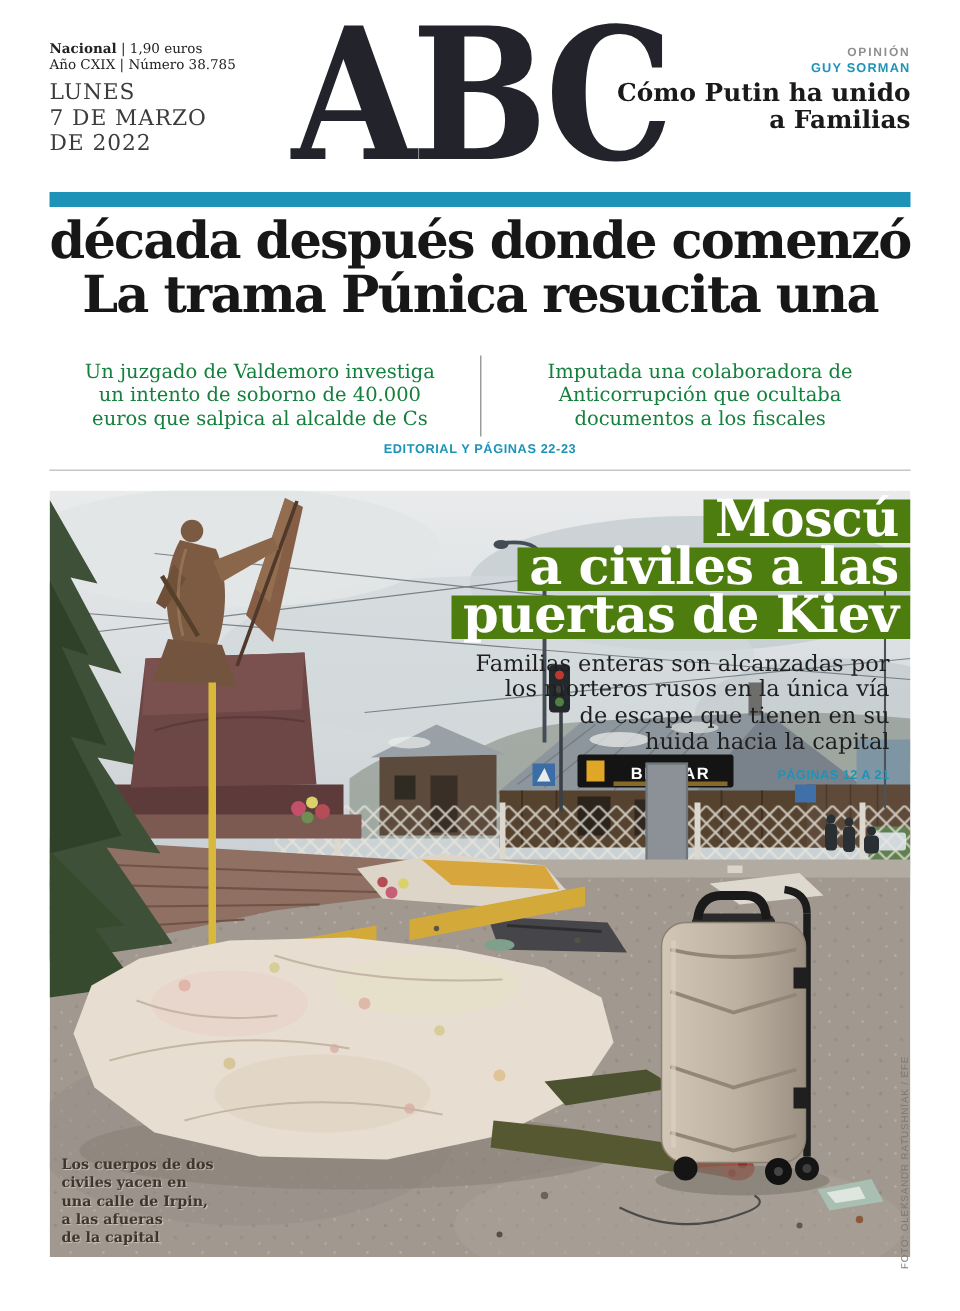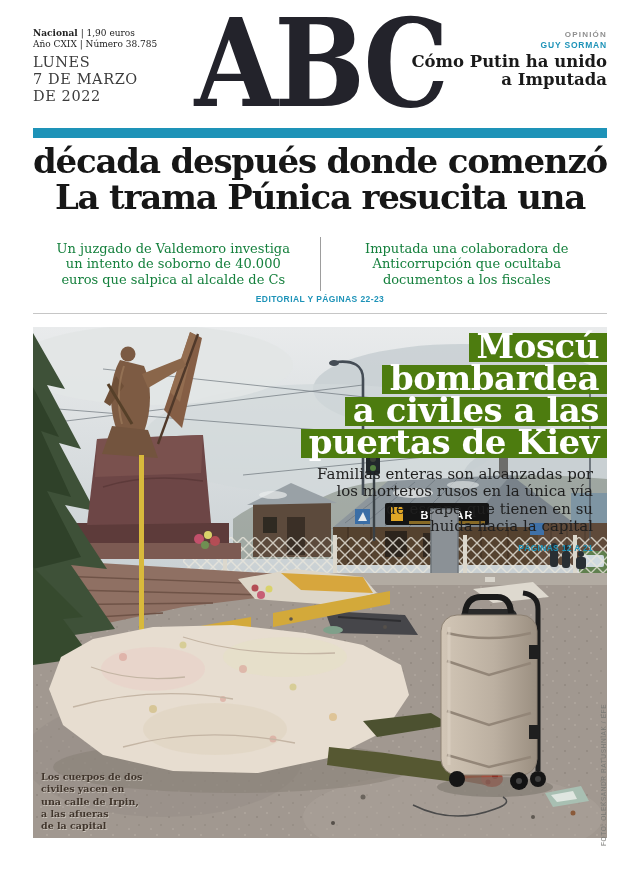--- a/index.html
+++ b/index.html
@@ -67,21 +67,21 @@
   <div>DE 2022</div>
 </div>
 
 <div class="abs logo">ABC</div>
 
 <div class="abs opinion">
   <div class="op-kicker">OPINIÓN</div>
   <div class="op-author">GUY SORMAN</div>
   <div class="op-title">
     <div>Cómo Putin ha unido</div>
-    <div>a Imputada</div>
+    <div>a Familias</div>
   </div>
 </div>
 
 <div class="abs teal-bar"></div>
 
 <div class="abs headline">
   <div>década después donde comenzó</div>
   <div>La trama Púnica resucita una</div>
 </div>
 
@@ -381,21 +381,20 @@
       <circle cx="330" cy="470" r="2.5" fill="#6a645d"></circle>
         <circle cx="500" cy="490" r="2" fill="#5f5952"></circle>
       <circle cx="540" cy="486" r="2.5" fill="#8a5a3a"></circle>
         <circle cx="300" cy="496" r="2" fill="#56504a"></circle>
       <rect x="452" y="250" width="10" height="5" fill="#d9d5cc"></rect>
     </g>
   </svg>
 
   <div class="pcol">
     <span class="pblock">Moscú</span>
-    <span class="pblock">bombardea</span>
     <span class="pblock">a civiles a las</span>
     <span class="pblock">puertas de Kiev</span>
     <div class="pdeck">
       <div>Familias enteras son alcanzadas por</div>
       <div>los morteros rusos en la única vía</div>
       <div>de escape que tienen en su</div>
       <div>huida hacia la capital</div>
     </div>
     <div class="ppages">PÁGINAS 12 A 21</div>
   </div>

